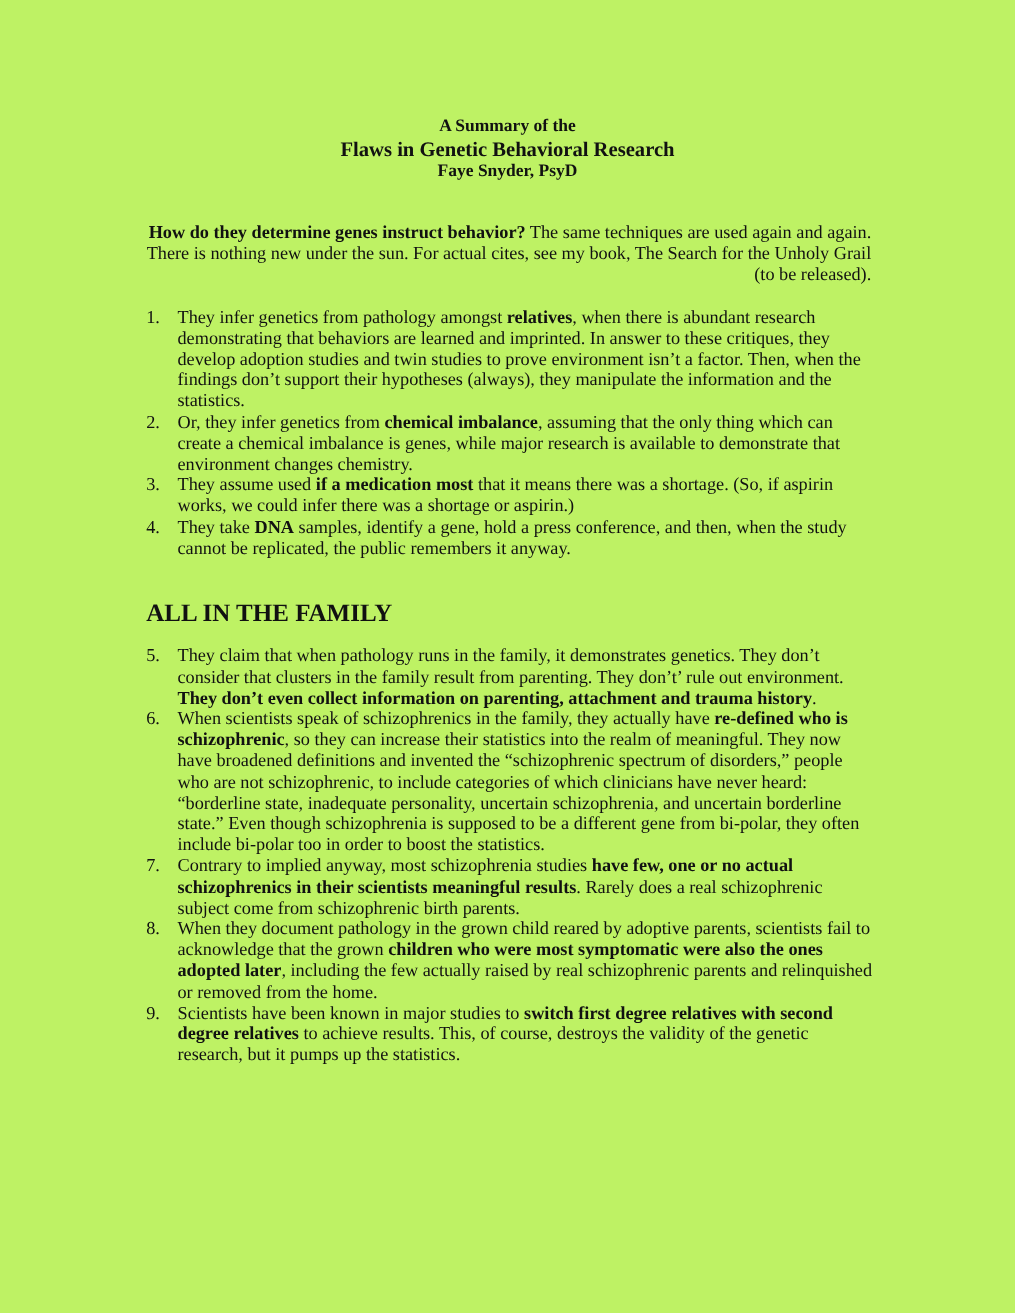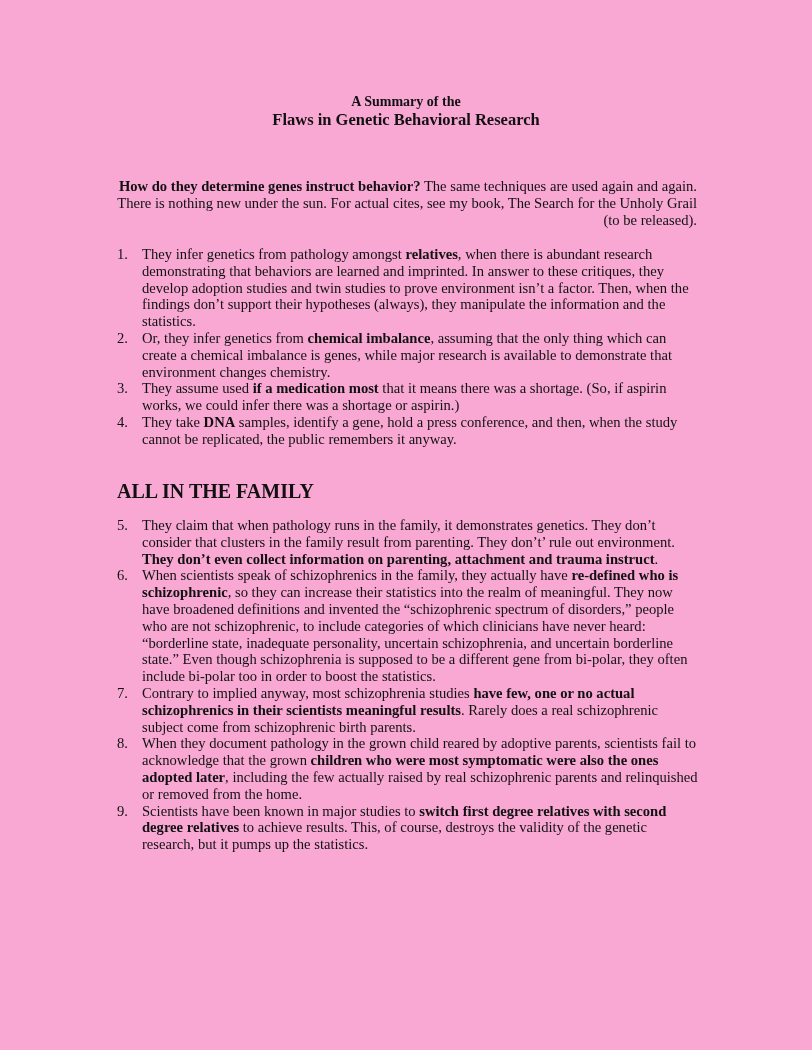--- a/index.html
+++ b/index.html
@@ -1,21 +1,21 @@
 <!DOCTYPE html>
 <html><head>
 <meta charset="utf-8">
 <style>
   html, body { margin: 0; padding: 0; background: #ffffff; }
   body {
     width: 812px; height: 1050px; overflow: hidden; position: relative;
     font-family: "Liberation Serif", "DejaVu Serif", serif;
     color: #111111;
   }
-  .page { position: absolute; left: 0; top: 0; width: 812px; height: 1050px; background: #f9a8d4; }
+  .page { position: absolute; left: 0; top: 0; width: 812px; height: 1050px; background: #bef264; }
   .title-block { position: absolute; top: 93px; left: 0; width: 812px; text-align: center; font-weight: bold; }
   .t1 { font-size: 14px; line-height: 17px; }
   .t2 { font-size: 16.5px; line-height: 19px; font-family: Liberation Serif, serif; }
   .t3 { font-size: 14px; line-height: 18px; }
   .intro {
     position: absolute; left: 117px; top: 178px; width: 580px;
     font-size: 14.6px; line-height: 17px; text-align: right;
   }
   .list { position: absolute; left: 117px; width: 585px; font-size: 14.6px; line-height: 16.8px; }
   .item { position: relative; padding-left: 25px; }
@@ -25,20 +25,21 @@
   b { font-weight: bold; }
 </style>
 </head>
 <body>
 
 <div class="page">
 
   <div class="title-block">
     <div class="t1">A Summary of the</div>
     <div class="t2">Flaws in Genetic Behavioral Research</div>
+    <div class="t3">Faye Snyder, PsyD</div>
   </div>
 
   <div class="intro"><b>How do they determine genes instruct behavior?</b><span>  The same techniques are used again and again. There is nothing new under the sun. For actual cites, see my book, The Search for the Unholy Grail (to be released).</span></div>
 
   <div class="list" id="list1" style="top:246px;">
       <div class="item">
         <span class="num">1.</span>
         <span class="body"><span>They infer genetics from pathology amongst </span><b>relatives</b><span>, when there is abundant research demonstrating that behaviors are learned and imprinted. In answer to these critiques, they develop adoption studies and twin studies to prove environment isn’t a factor. Then, when the findings don’t support their hypotheses (always), they manipulate the information and the statistics.</span></span>
       </div>
       <div class="item">
@@ -53,21 +54,21 @@
         <span class="num">4.</span>
         <span class="body"><span>They take </span><b>DNA</b><span> samples, identify a gene, hold a press conference, and then, when the study cannot be replicated, the public remembers it anyway.</span></span>
       </div>
     </div>
 
   <div class="heading">ALL IN THE FAMILY</div>
 
   <div class="list" id="list2" style="top:517px;">
       <div class="item">
         <span class="num">5.</span>
-        <span class="body"><span>They claim that when pathology runs in the family, it demonstrates genetics. They don’t consider that clusters in the family result from parenting. They don’t’ rule out environment. </span><b>They don’t even collect information on parenting, attachment and trauma instruct</b><span>.</span></span>
+        <span class="body"><span>They claim that when pathology runs in the family, it demonstrates genetics. They don’t consider that clusters in the family result from parenting. They don’t’ rule out environment. </span><b>They don’t even collect information on parenting, attachment and trauma history</b><span>.</span></span>
       </div>
       <div class="item">
         <span class="num">6.</span>
         <span class="body"><span>When scientists speak of schizophrenics in the family, they actually have </span><b>re-defined who is schizophrenic</b><span>, so they can increase their statistics into the realm of meaningful.  They now have broadened definitions and invented the “schizophrenic spectrum of disorders,” people who are not schizophrenic, to include categories of which clinicians have never heard: “borderline state, inadequate personality, uncertain schizophrenia, and uncertain borderline state.” Even though schizophrenia is supposed to be a different gene from bi-polar, they often include bi-polar too in order to boost the statistics.</span></span>
       </div>
       <div class="item">
         <span class="num">7.</span>
         <span class="body"><span>Contrary to implied anyway, most schizophrenia studies </span><b>have few, one or no actual schizophrenics in their scientists meaningful results</b><span>. Rarely does a real schizophrenic subject come from schizophrenic birth parents.</span></span>
       </div>
       <div class="item">

